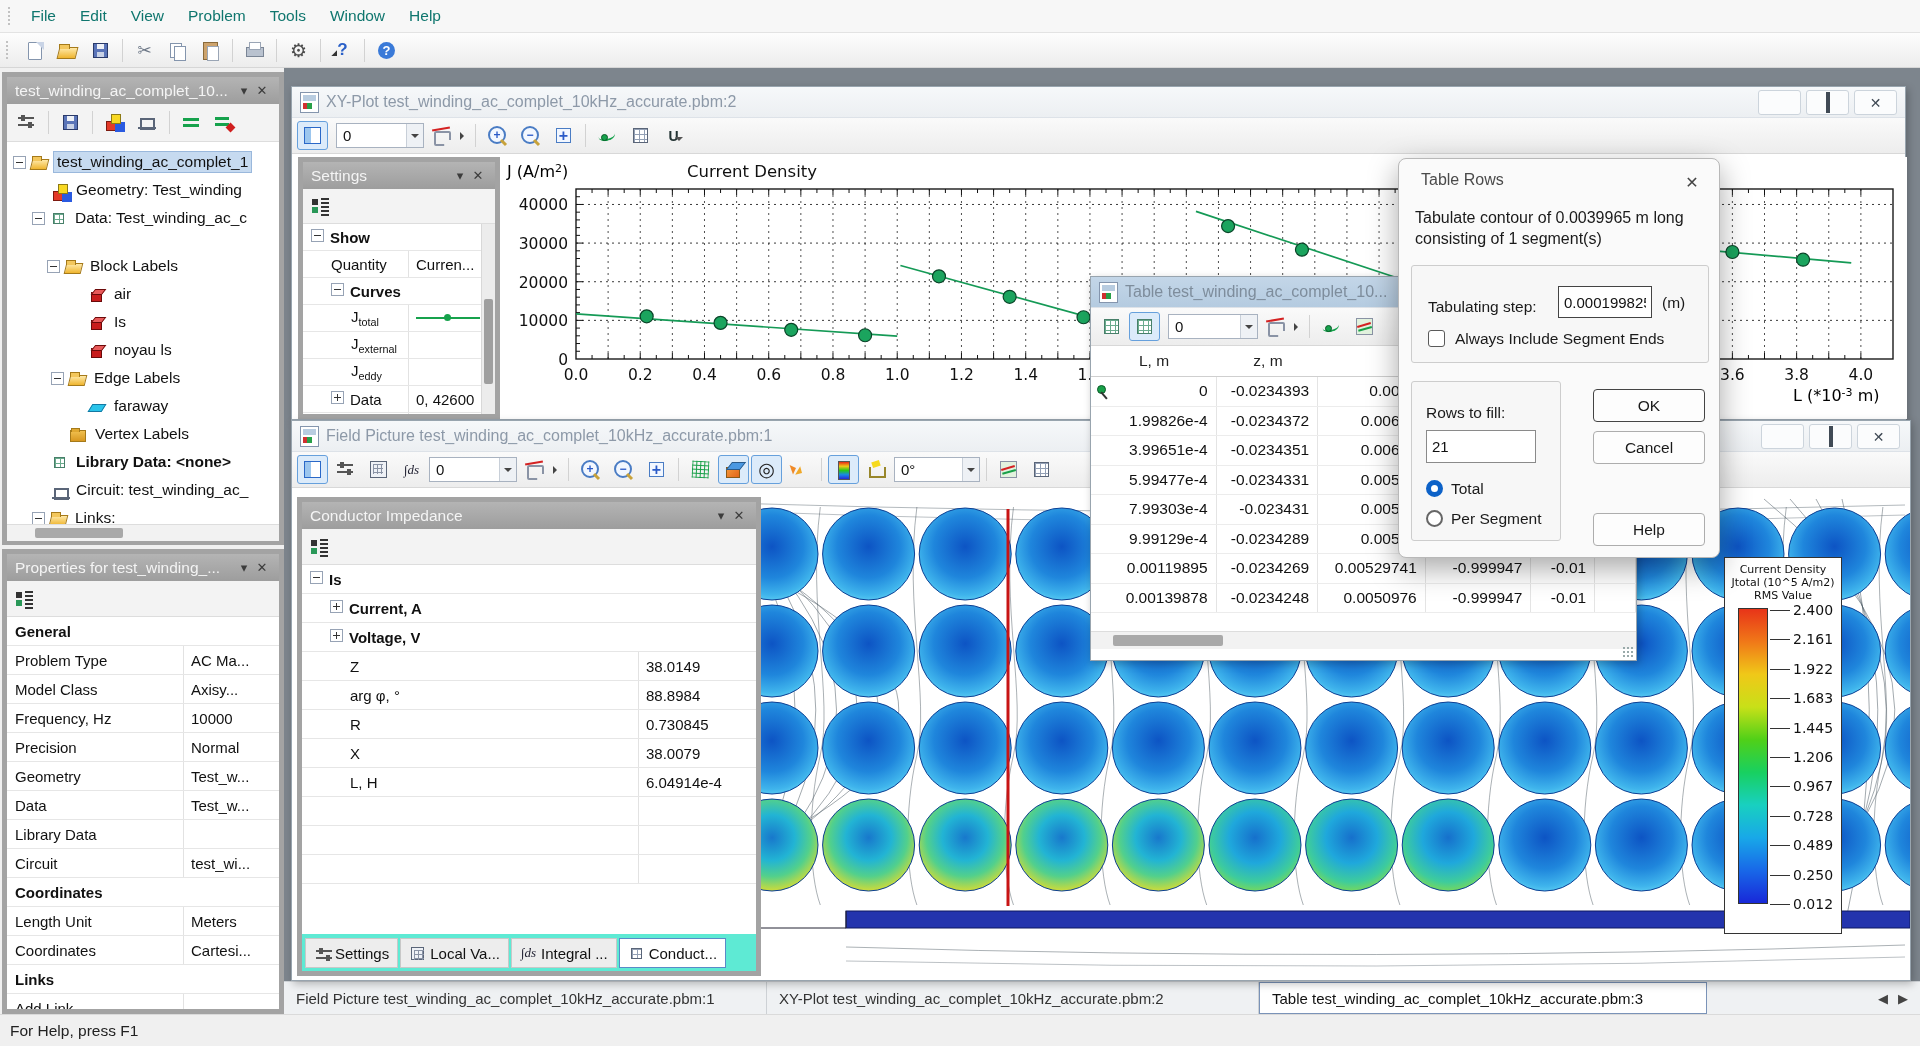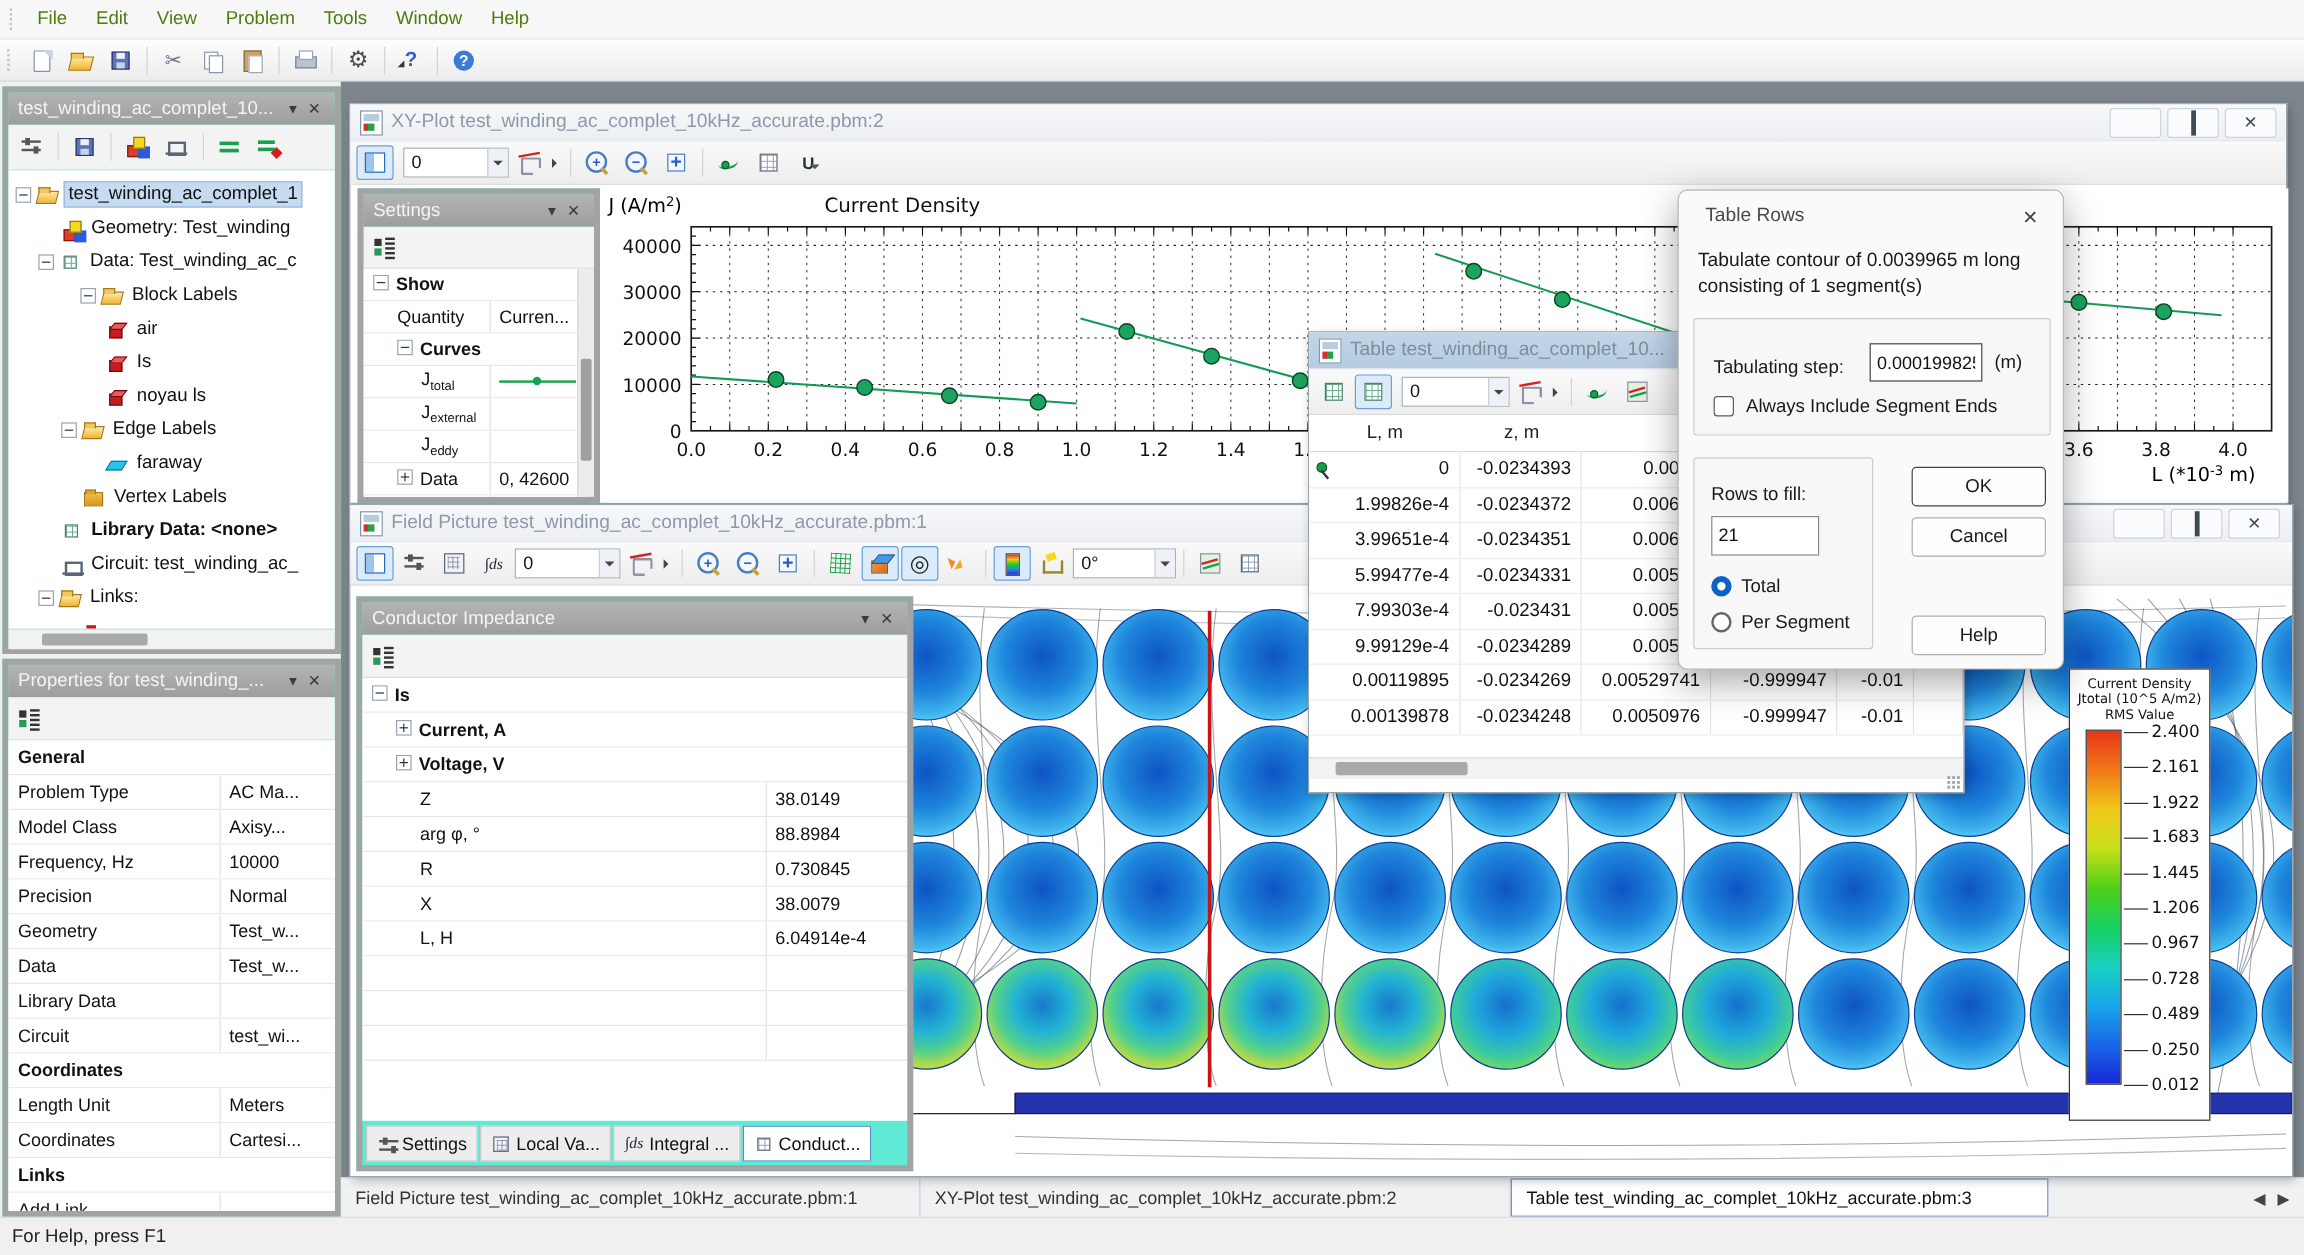--- a/index.html
+++ b/index.html
@@ -3,21 +3,21 @@
 <meta charset="utf-8">
 <style>
   *{box-sizing:border-box;margin:0;padding:0}
   html,body{width:1920px;height:1046px;overflow:hidden}
   body{font-family:"Liberation Sans",sans-serif;background:#555}
   #root{position:absolute;width:1920px;height:1046px;background:#f0f0f0;font-size:15px;color:#111;overflow:hidden}
   .abs{position:absolute}
   
   #menubar{position:absolute;left:0;top:0;width:100%;height:33px;background:#f7f7f7;border-bottom:1px solid #e3e3e3;display:flex;align-items:center;padding-left:6px}
   .grip{width:5px;height:18px;border-left:2px dotted #c2c2c2;margin:0 6px 0 2px}
-  .menu-item{padding:6px 12px;font-size:15.5px;color:#4d7c0f}
+  .menu-item{padding:6px 12px;font-size:15.5px;color:#0f766e}
   #maintoolbar{position:absolute;left:0;top:33px;width:100%;height:35px;background:linear-gradient(#fdfdfd,#ececec);border-bottom:1px solid #d6d6d6;display:flex;align-items:center;padding-left:4px;gap:2px}
   .tbtn{width:31px;height:29px;display:flex;align-items:center;justify-content:center;border-radius:3px;position:relative;flex:none}
   .tbtn.sel{border:1px solid #66a0dc;background:#dcebfa}
   .tb-sep{width:1px;height:23px;background:#d2d2d2;margin:0 4px;flex:none}
   
   .ico{position:relative;width:21px;height:21px;display:inline-flex;align-items:center;justify-content:center;flex:none}
   .ico16{width:17px;height:17px}
   .i-new::before{content:"";position:absolute;left:4px;top:2px;width:12px;height:16px;background:#fff;border:1px solid #8495ad;border-radius:1px}
   .i-new::after{content:"";position:absolute;left:12px;top:2px;border:4px solid;border-color:#c9d4e6 #c9d4e6 transparent transparent}
   .i-open::before{content:"";position:absolute;left:1px;top:7px;width:17px;height:10px;background:linear-gradient(#ffe9a8,#efb52f);border:1px solid #a57a1a;transform:skewX(-14deg)}
@@ -269,21 +269,21 @@
         <div class="trow" style="padding-left: 25px;">
           <span style="width: 14px; flex: 0 0 auto;"></span>
           <span class="ico ico16 i-blocks"></span>
           <span class="tlabel">Geometry: Test_winding</span>
         </div>
         <div class="trow" style="padding-left: 25px;">
           <span class="exp"></span>
           <span class="ico ico16 i-table"></span>
           <span class="tlabel">Data: Test_winding_ac_c</span>
         </div>
-        <div class="trow" style="padding-left: 60px;">
+        <div class="trow" style="padding-left: 40px; margin-top: 20px;">
           <span class="exp"></span>
           <span class="ico ico16 t-folder"></span>
           <span class="tlabel">Block Labels</span>
         </div>
         <div class="trow" style="padding-left: 63px;">
           <span style="width: 14px; flex: 0 0 auto;"></span>
           <span class="ico ico16 t-cube"></span>
           <span class="tlabel">air</span>
         </div>
         <div class="trow" style="padding-left: 63px;">
@@ -1352,21 +1352,21 @@
     <div class="dlabel" style="left:16px;top:48px;width:292px;white-space:normal;font-size:16px;line-height:21px">Tabulate contour of 0.0039965 m long consisting of 1 segment(s)</div>
     <div class="groupbox" style="left:12px;top:106px;width:298px;height:98px">
       <div class="dlabel" style="left:16px;top:32px">Tabulating step:</div>
       <input class="dinput" style="left: 146px; top: 20px; width: 94px; height: 32px;" value="0.000199825">
       <div class="dlabel" style="left:250px;top:28px">(m)</div>
       <div class="chk" style="left:16px;top:64px" id="segchk"></div>
       <div class="dlabel" style="left:43px;top:64px">Always Include Segment Ends</div>
     </div>
     <div class="groupbox" style="left:12px;top:222px;width:150px;height:160px">
       <div class="dlabel" style="left:14px;top:22px">Rows to fill:</div>
-      <input class="dinput" style="left: 14px; top: 48px; width: 90px; height: 33px; border-color: rgb(138, 138, 138);" value="21">
+      <input class="dinput" style="left: 14px; top: 48px; width: 110px; height: 33px; border-color: rgb(138, 138, 138);" value="21">
       <div class="radio sel" style="left:14px;top:98px"></div>
       <div class="dlabel" style="left:39px;top:98px">Total</div>
       <div class="radio" style="left:14px;top:128px"></div>
       <div class="dlabel" style="left:39px;top:128px">Per Segment</div>
     </div>
     <div class="dbtn def" style="top:230px">OK</div>
     <div class="dbtn" style="top:272px">Cancel</div>
     <div class="dbtn" style="top:354px">Help</div>
   </div>
 

